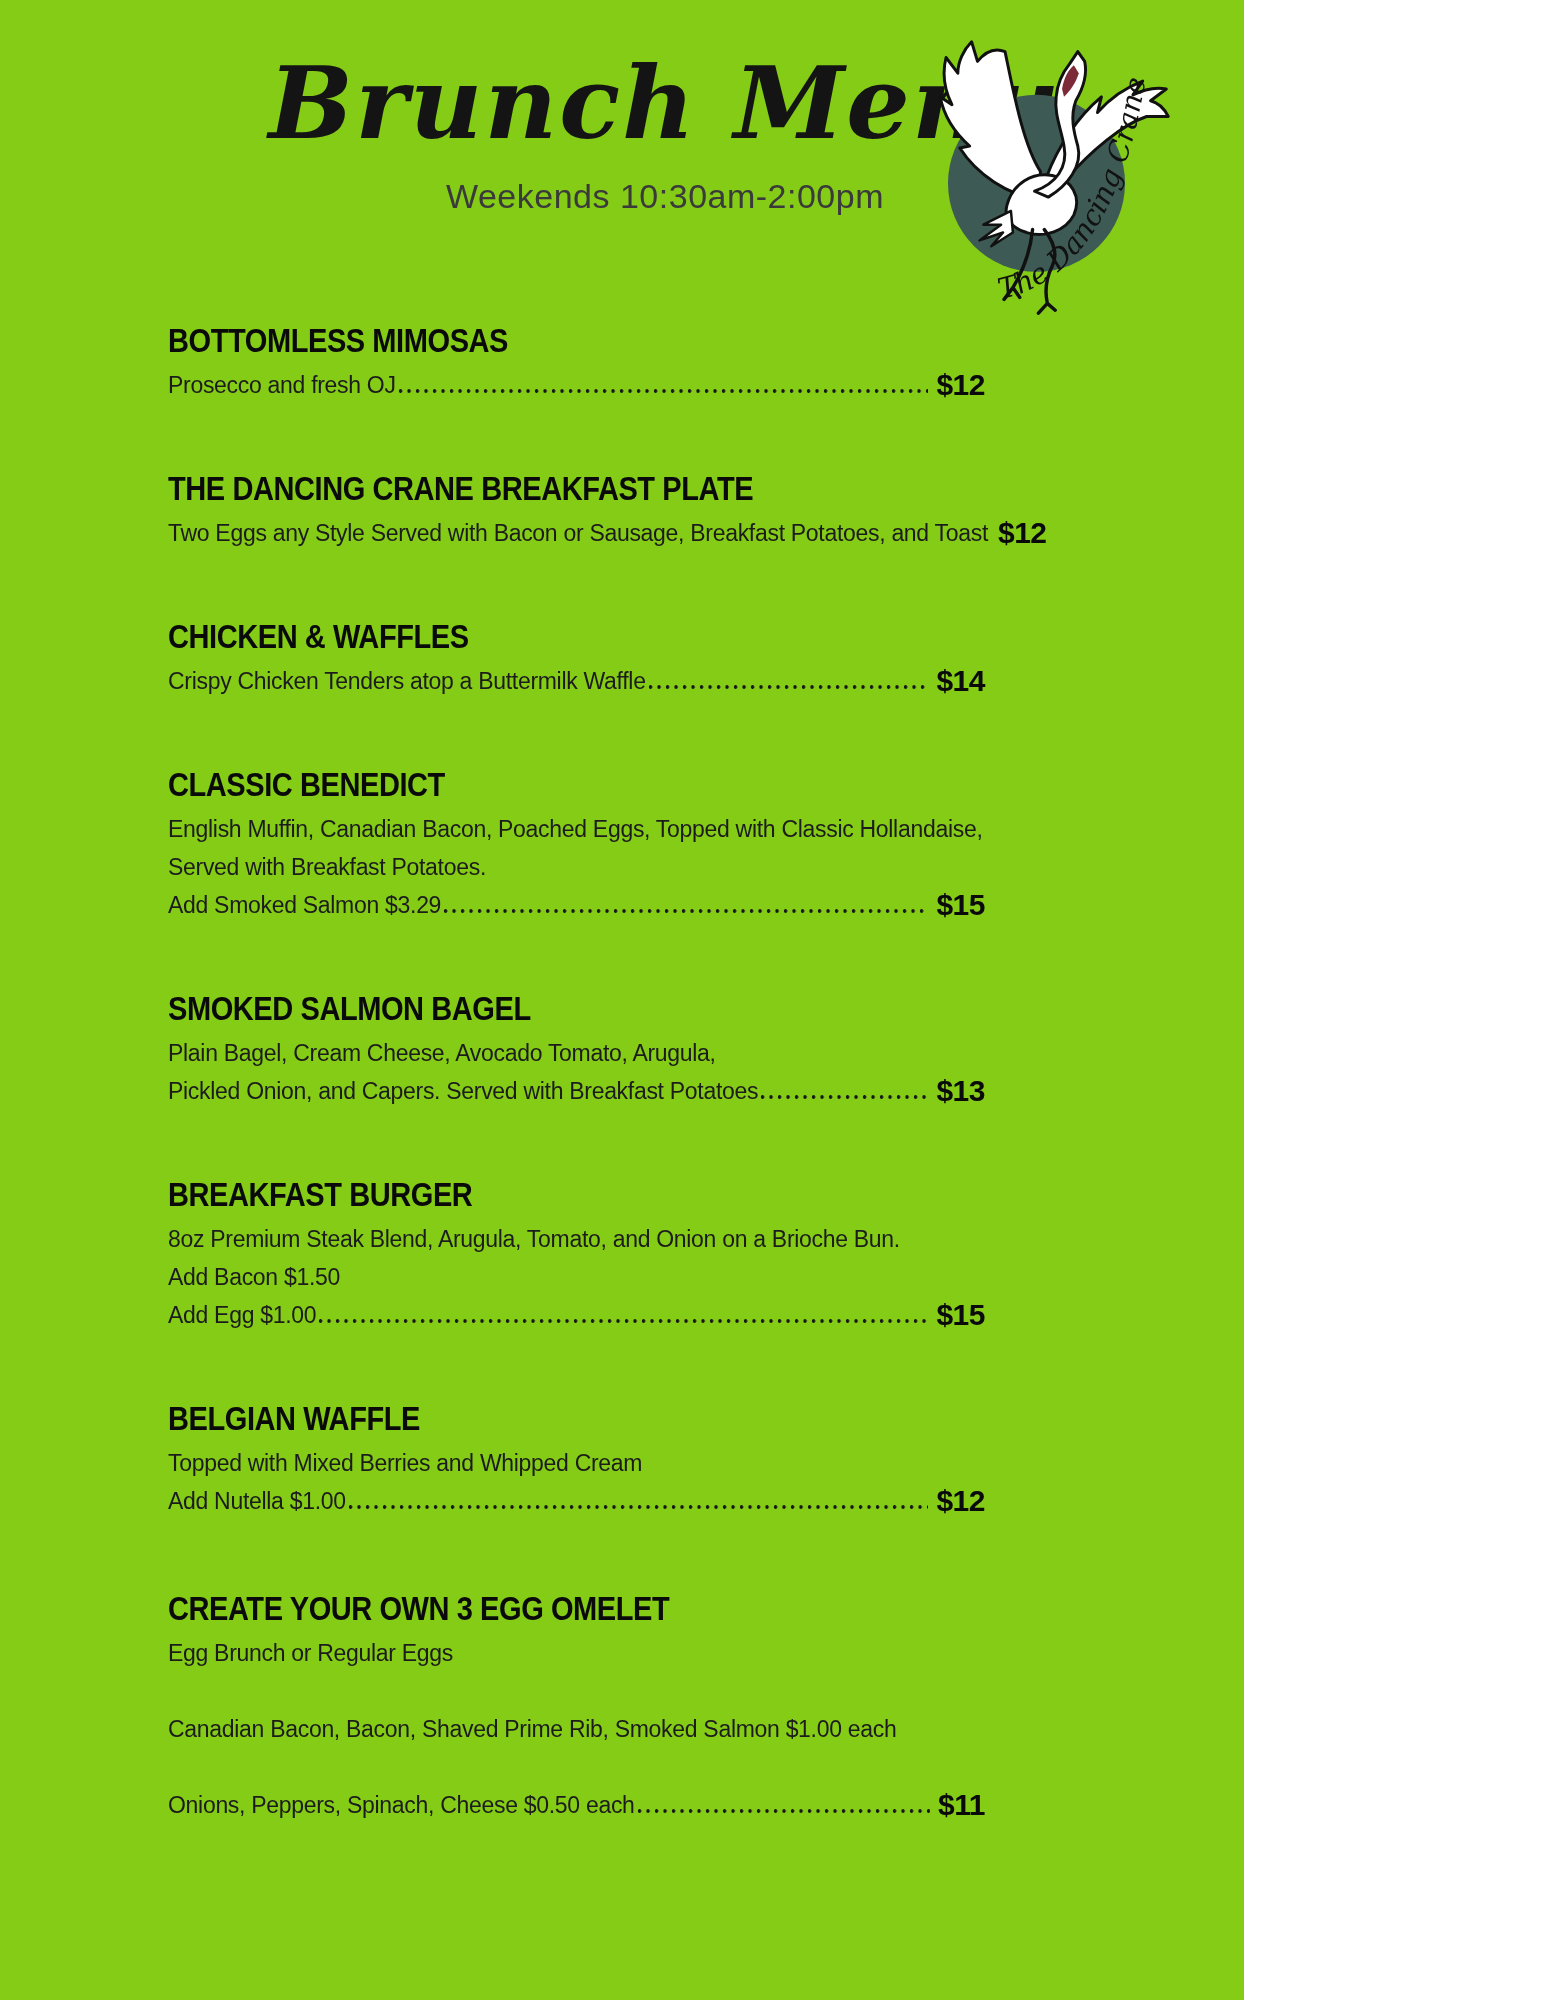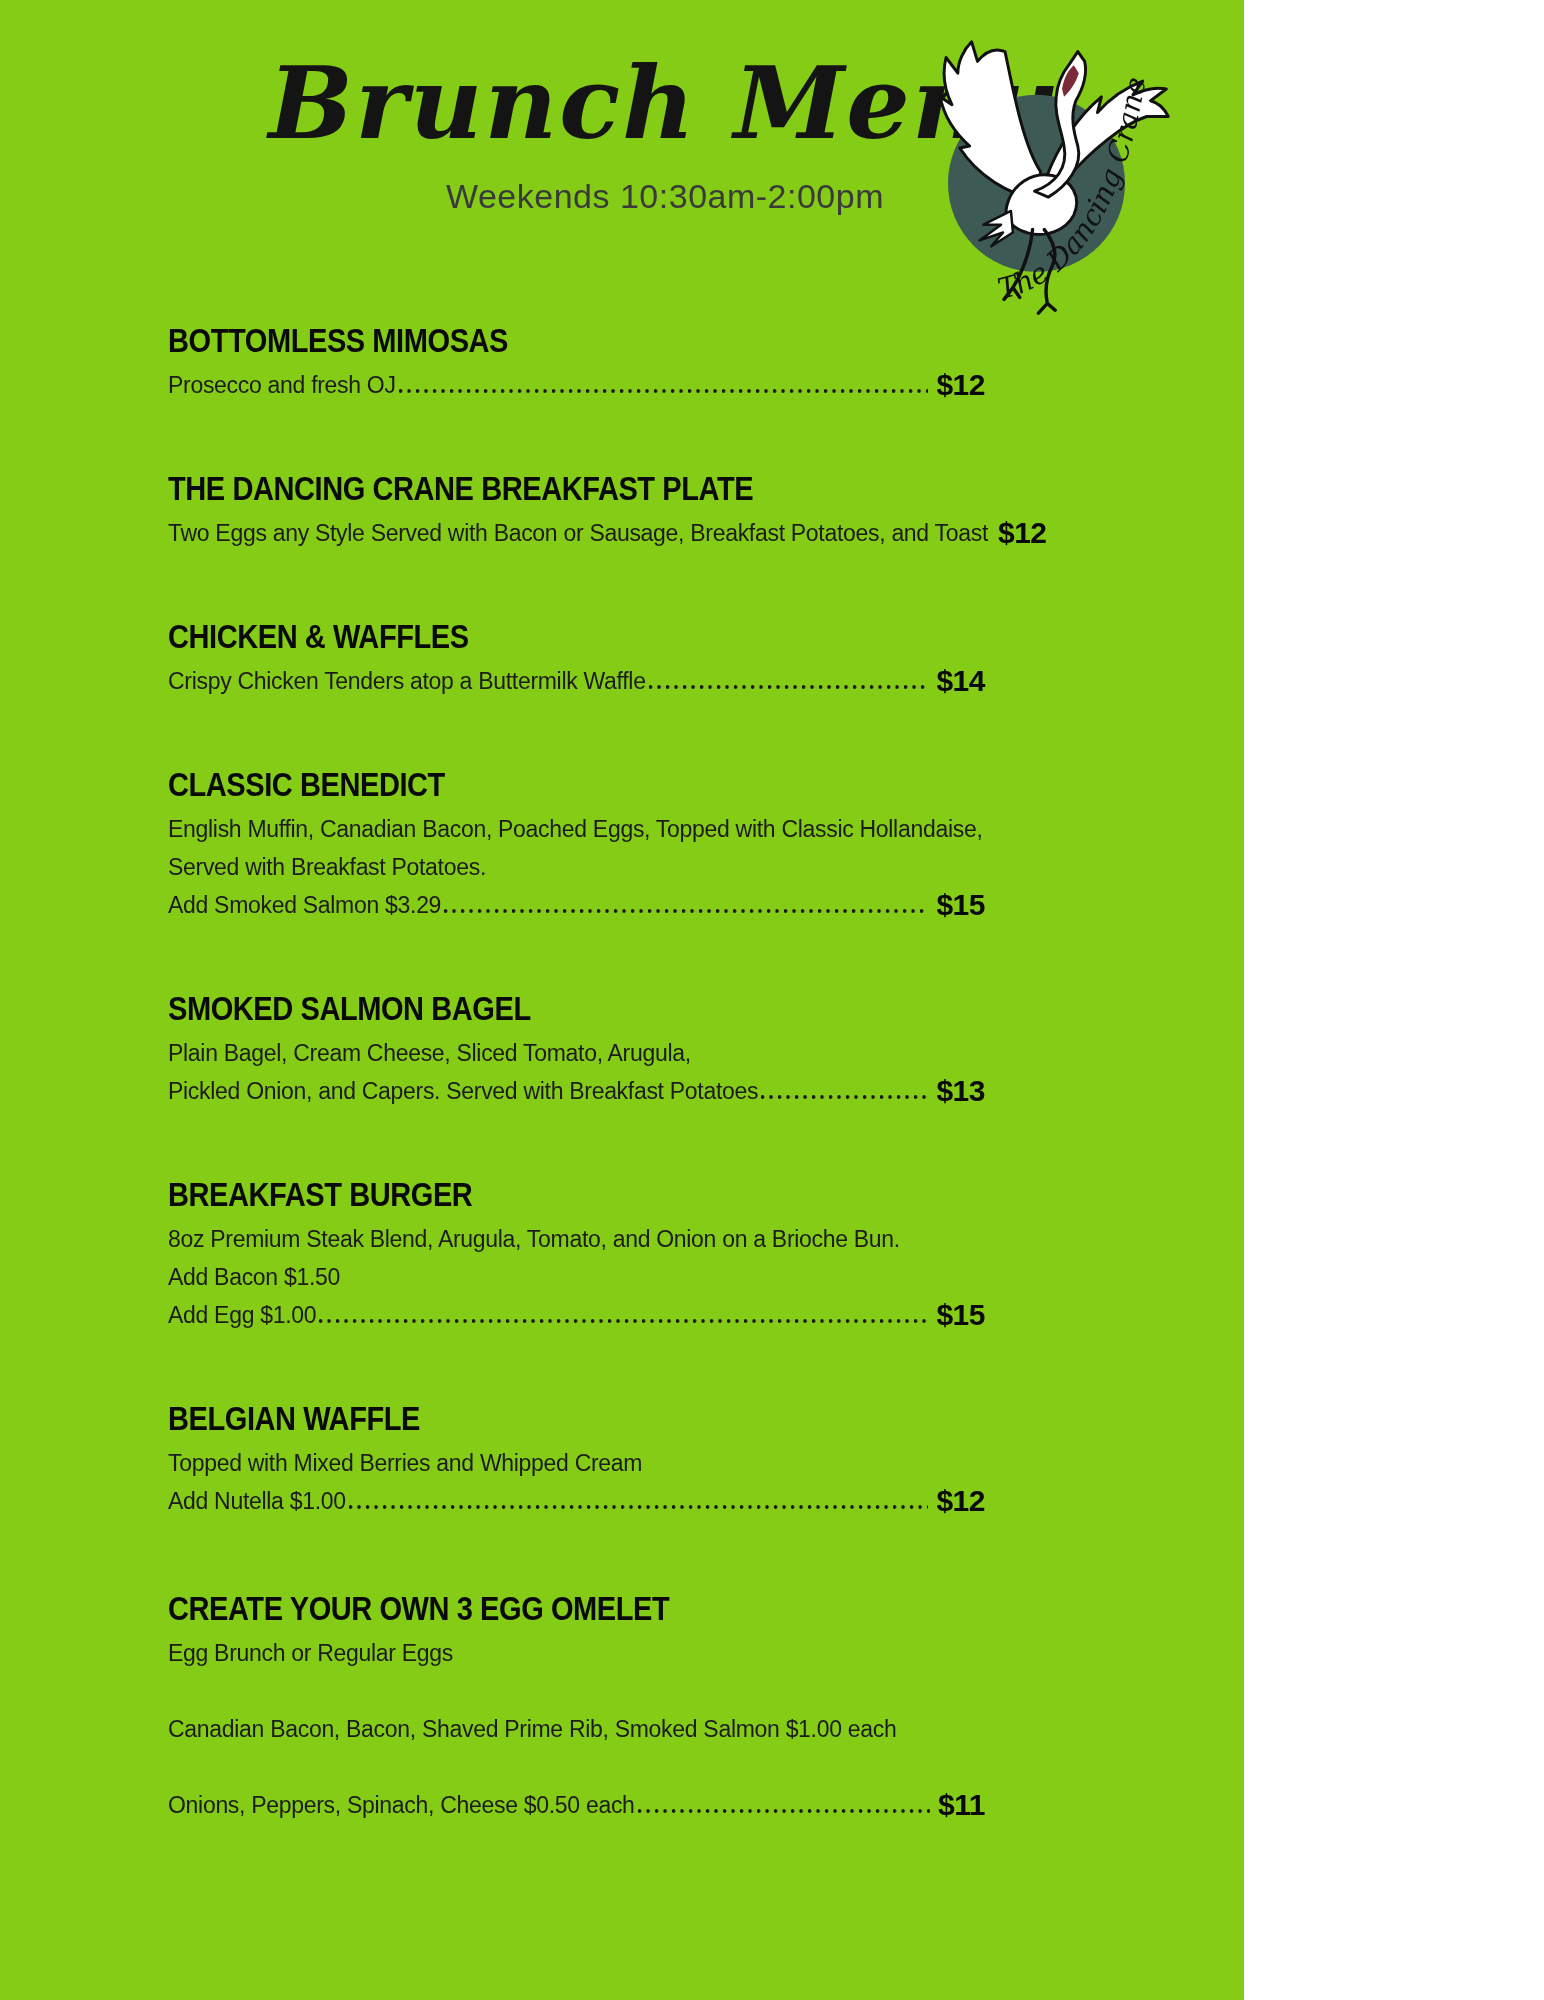--- a/index.html
+++ b/index.html
@@ -188,21 +188,21 @@
     <div class="leader-row">
       <span class="leader-text">Add Smoked Salmon $3.29</span>
       <span class="leader"></span>
       <span class="price">$15</span>
     </div>
   </div>
 
   <div class="menu-item">
     <div class="item-name">SMOKED SALMON BAGEL</div>
     <div class="pre-lines">
-          <div class="desc-line">Plain Bagel, Cream Cheese, Sliced Tomato, Arugula,</div>
+          <div class="desc-line">Plain Bagel, Cream Cheese, Avocado Tomato, Arugula,</div>
         </div>
     <div class="leader-row">
       <span class="leader-text">Pickled Onion, and Capers. Served with Breakfast Potatoes</span>
       <span class="leader"></span>
       <span class="price">$13</span>
     </div>
   </div>
 
 
   <div class="menu-item">

